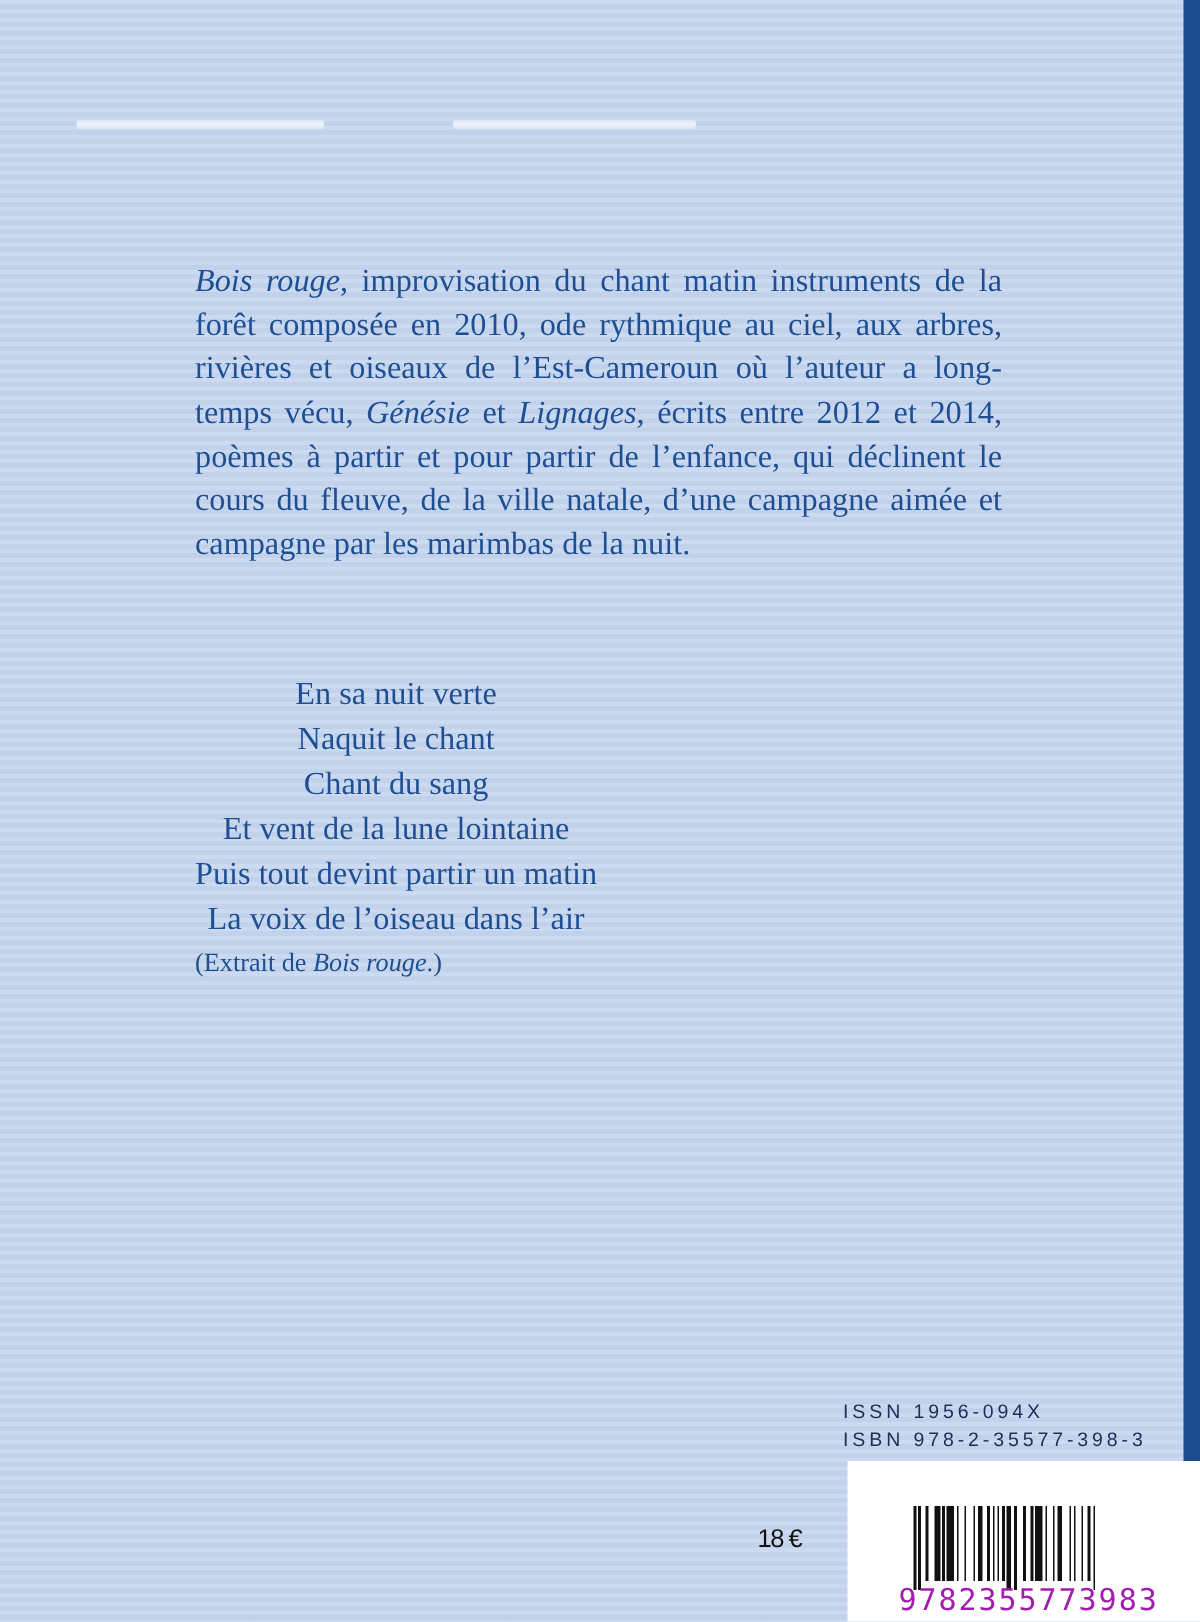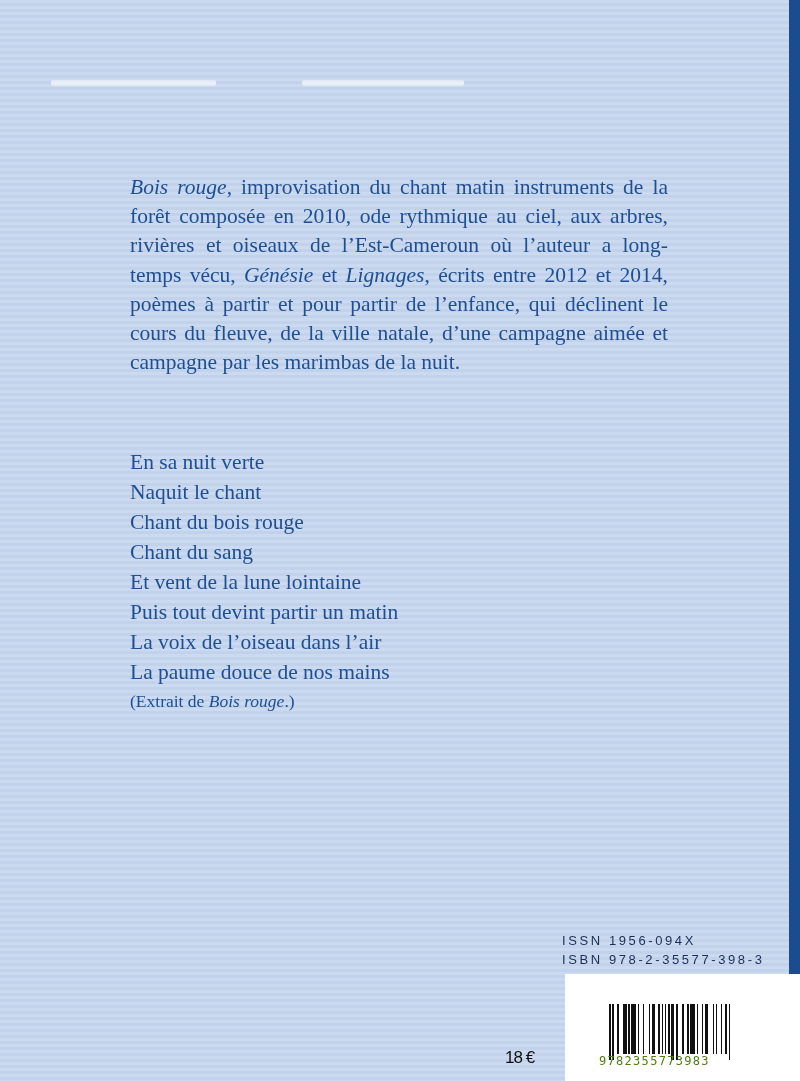--- a/index.html
+++ b/index.html
@@ -19,34 +19,34 @@
   .blurb { position: absolute; left: 130px; top: 173px; width: 538px; }
   .blurb .line {
     display: block; font-size: 21.5px; line-height: 29.2px; height: 29.2px;
     text-align: justify; text-align-last: justify; white-space: nowrap;
   }
   .blurb .line.last { text-align-last: left; }
   .blurb .line span { white-space: pre; }
   em { }
 
   .poem { position: absolute; left: 130px; top: 447px; }
-  .poem .verse { display: block; font-size: 21.5px; line-height: 30px; height: 30px; white-space: nowrap; }
+  .poem .verse { display: block; font-size: 21.5px; line-height: 30px; height: 30px; white-space: nowrap; text-align: center; }
   .poem .source { display: block; font-size: 17.5px; line-height: 24px; margin-top: 2px; white-space: nowrap; }
 
   .ids { position: absolute; left: 562px; top: 931px; font-family: "Liberation Sans Narrow", "Liberation Sans", sans-serif; color: #1b2f55; font-size: 13px; letter-spacing: 2.6px; }
   .ids div { line-height: 19px; height: 19px; white-space: nowrap; }
 
-  .price { position: absolute; left: 505px; top: 1016px; font-family: "Liberation Sans", sans-serif; font-size: 17px; color: #111; letter-spacing: -1px; margin-top: 32px; }
+  .price { position: absolute; left: 505px; top: 1016px; font-family: "Liberation Sans", sans-serif; font-size: 17px; color: #111; letter-spacing: -1px; }
 
   .barcode-box { position: absolute; left: 565px; top: 974px; width: 235px; height: 107px; background: #fff; }
   .barcode { position: absolute; left: 44px; top: 30px; width: 140px; height: 50px; display: flex; align-items: flex-start; }
   .barcode .bar { height: 50px; background: #111; }
   .barcode .bar.long { height: 56px; }
   .barcode .gap { height: 50px; }
-  .barcode-digits { position: absolute; left: 34px; top: 80px; font-family: "DejaVu Sans Mono", "Liberation Mono", monospace; font-size: 12px; color: #4d7c0f; letter-spacing: 1.3px; }
+  .barcode-digits { position: absolute; left: 34px; top: 80px; font-family: "DejaVu Sans Mono", "Liberation Mono", monospace; font-size: 20px; color: #a21caf; letter-spacing: 1.3px; }
 </style>
 </head>
 <body>
 
 <div class="spine"></div>
 <div class="deco-bar left"></div>
 <div class="deco-bar right"></div>
 
 <div class="blurb" id="blurb">
     <span class="line"><em>Bois rouge</em><span>, improvisation du chant matin instruments de la</span></span>
@@ -54,26 +54,24 @@
     <span class="line"><span>rivières et oiseaux de l’Est-Cameroun où l’auteur a long-</span></span>
     <span class="line"><span>temps vécu, </span><em>Génésie</em><span> et </span><em>Lignages</em><span>, écrits entre 2012 et 2014,</span></span>
     <span class="line"><span>poèmes à partir et pour partir de l’enfance, qui déclinent le</span></span>
     <span class="line"><span>cours du fleuve, de la ville natale, d’une campagne aimée et</span></span>
     <span class="line last"><span>campagne par les marimbas de la nuit.</span></span>
   </div>
 
 <div class="poem">
   <span class="verse">En sa nuit verte</span>
   <span class="verse">Naquit le chant</span>
-  <span class="verse">Chant du bois rouge</span>
   <span class="verse">Chant du sang</span>
   <span class="verse">Et vent de la lune lointaine</span>
   <span class="verse">Puis tout devint partir un matin</span>
   <span class="verse">La voix de l’oiseau dans l’air</span>
-  <span class="verse">La paume douce de nos mains</span>
   <span class="source"><span>(Extrait de </span><em>Bois rouge</em><span>.)</span></span>
 </div>
 
 <div class="ids">
   <div>ISSN 1956-094X</div>
   <div>ISBN 978-2-35577-398-3</div>
 </div>
 
 <div class="price">18 €</div>
 

